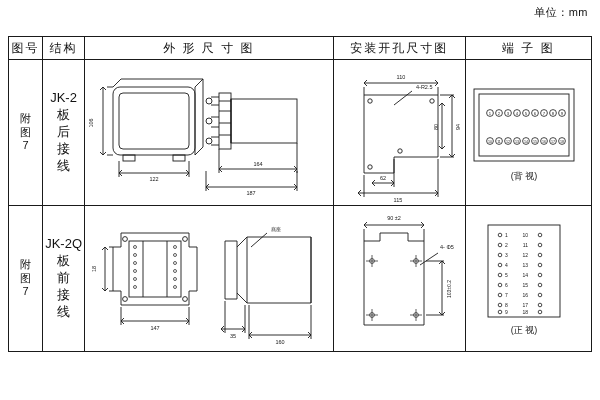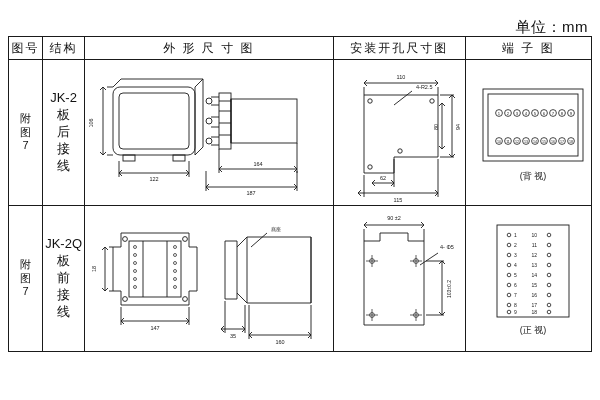--- a/index.html
+++ b/index.html
@@ -6,22 +6,22 @@
   body {
     width:600px; height:400px;
     background:#ffffff;
     font-family:"Liberation Sans", sans-serif;
     color:#111;
     overflow:hidden;
     position:relative;
   }
   .unit-label {
     position:absolute;
-    right:12px; top:18px;
-    font-size:15px;
+    right:12px; top:5px;
+    font-size:11px;
     letter-spacing:0.5px;
   }
   table.main {
     position:absolute;
     left:8px; top:36px;
     width:584px;
     border-collapse:collapse;
     table-layout:fixed;
   }
   table.main th, table.main td {
@@ -56,21 +56,21 @@
   .cell-struct .cn { display:block; }
   .drawing {
     position:relative;
     width:100%;
     height:144px;
   }
   .drawing svg { display:block; }
   .term-wrap {
     display:flex;
     flex-direction:column;
-    align-items:flex-end;
+    align-items:flex-start;
     justify-content:center;
   }
   text { font-family:"Liberation Sans", sans-serif; }
 </style>
 </head>
 <body>
 
 <div class="unit-label">单位：mm</div>
 
 <table class="main">

